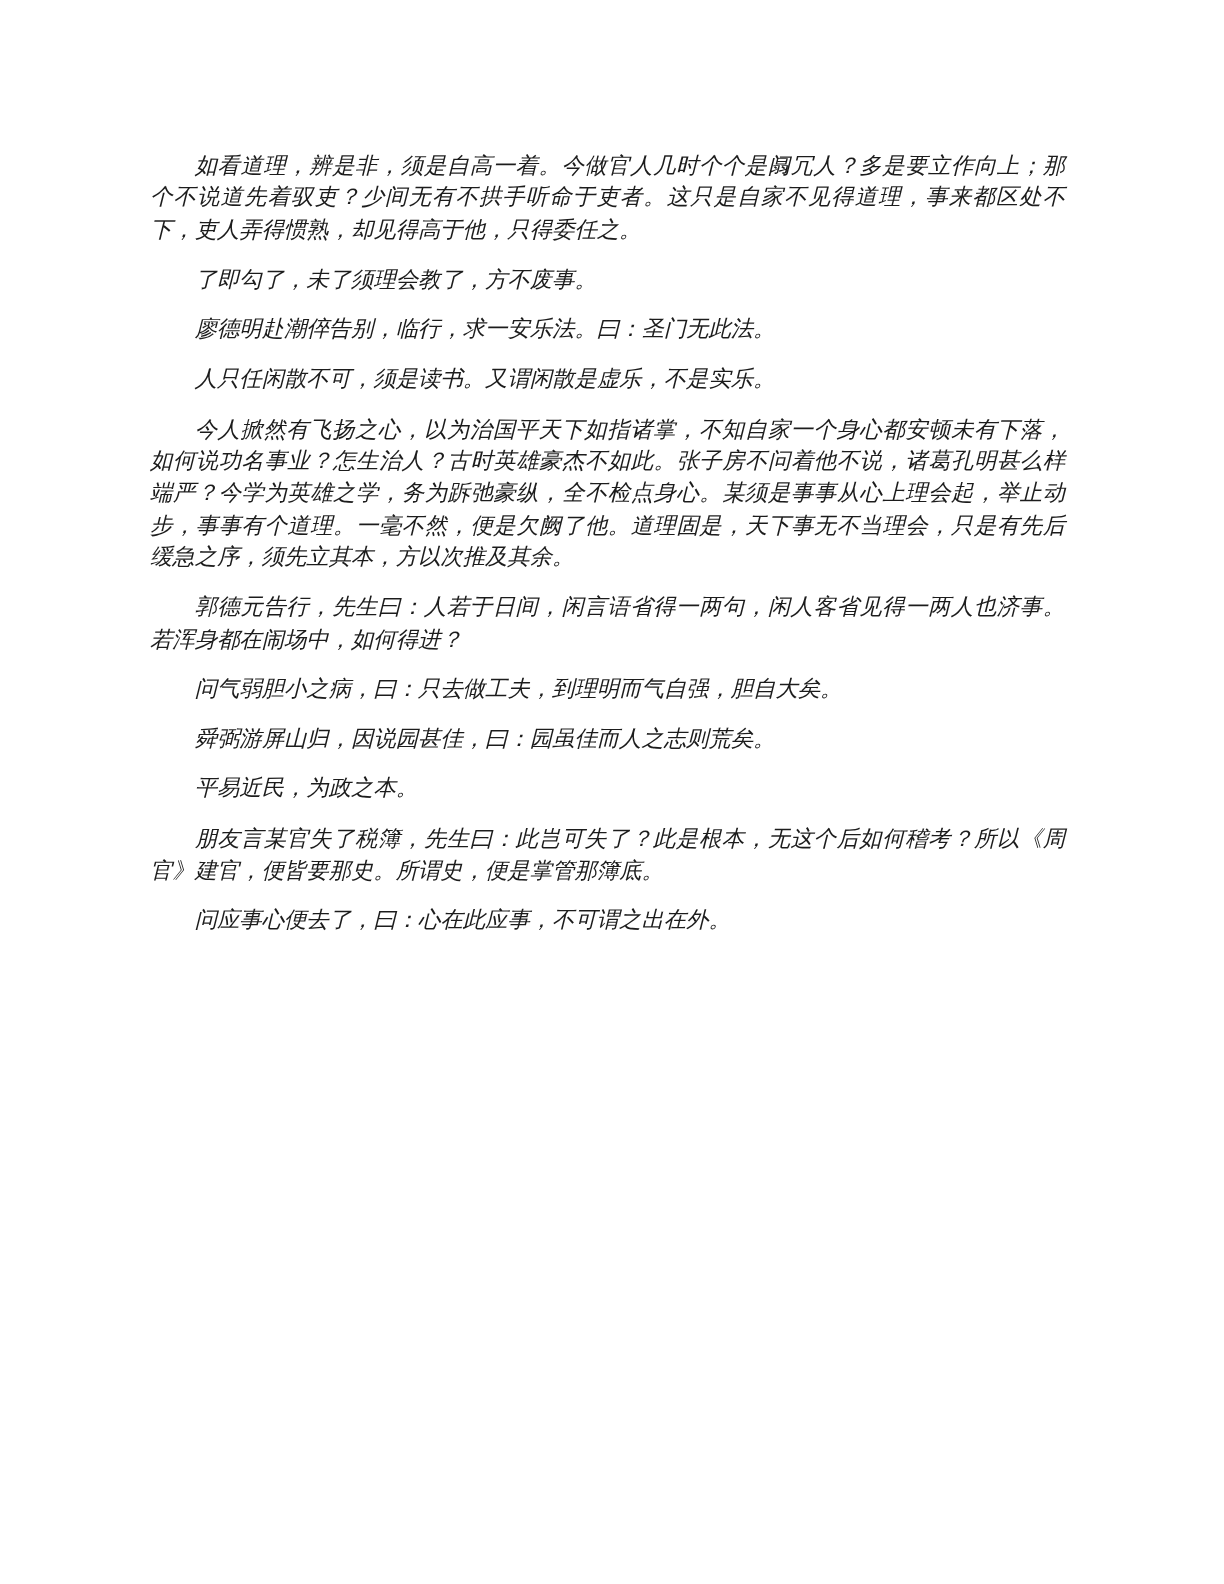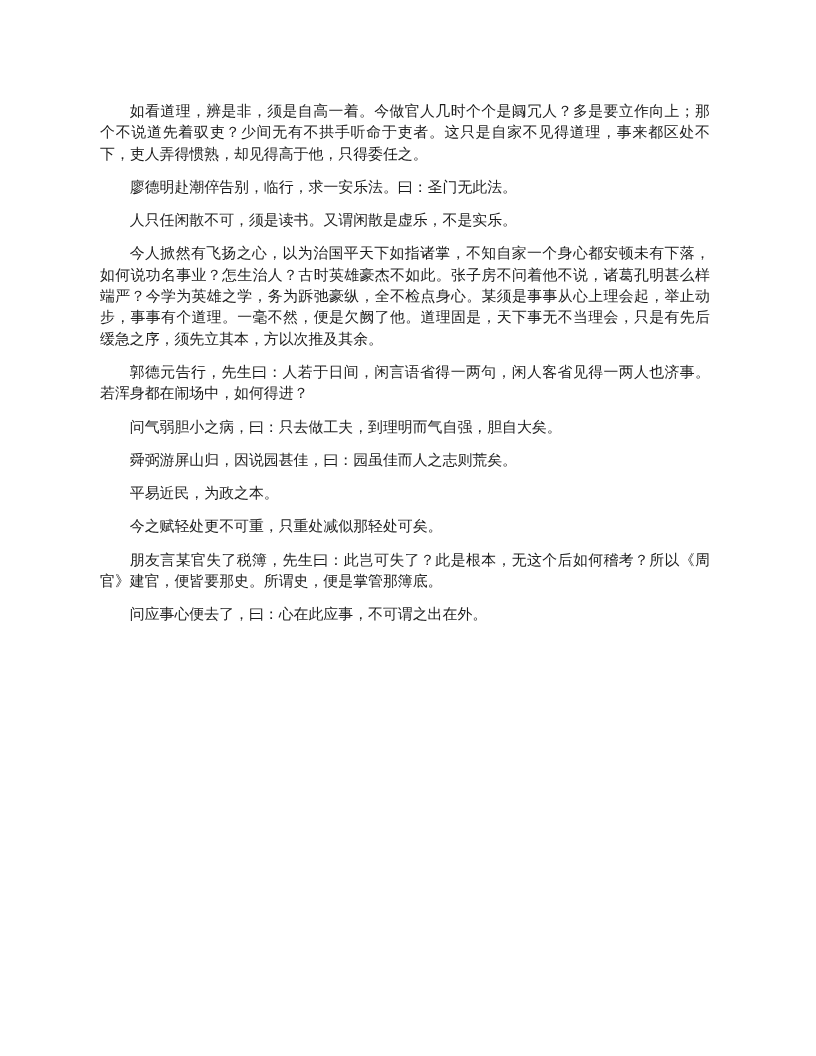--- a/index.html
+++ b/index.html
@@ -9,20 +9,21 @@
   }
   .page {
     position: relative;
     width: 816px;
     height: 1056px;
     background: #ffffff;
     box-sizing: border-box;
     padding: 101px 106px 0 100px;
     overflow: hidden;
     font-family: "Liberation Serif", "DejaVu Serif", serif;
+    font-style: italic;
   }
   .doc-body {
     width: 610px;
   }
   .para {
     margin: 0 0 12px 0;
     font-size: 14.9px;
     line-height: 21.3px;
     color: #1c1c1c;
     text-indent: 2em;
@@ -32,24 +33,24 @@
     letter-spacing: 0;
   }
 </style>
 </head>
 <body>
 
 <main class="page">
   <article class="doc-body">
 
   <p class="para">如看道理，辨是非，须是自高一着。今做官人几时个个是阘冗人？多是要立作向上；那个不说道先着驭吏？少间无有不拱手听命于吏者。这只是自家不见得道理，事来都区处不下，吏人弄得惯熟，却见得高于他，只得委任之。</p>
+      <p class="para">了即勾了，未了须理会教了，方不废事。</p>
       <p class="para">廖德明赴潮倅告别，临行，求一安乐法。曰：圣门无此法。</p>
       <p class="para">人只任闲散不可，须是读书。又谓闲散是虚乐，不是实乐。</p>
       <p class="para">今人掀然有飞扬之心，以为治国平天下如指诸掌，不知自家一个身心都安顿未有下落，如何说功名事业？怎生治人？古时英雄豪杰不如此。张子房不问着他不说，诸葛孔明甚么样端严？今学为英雄之学，务为跅弛豪纵，全不检点身心。某须是事事从心上理会起，举止动步，事事有个道理。一毫不然，便是欠阙了他。道理固是，天下事无不当理会，只是有先后缓急之序，须先立其本，方以次推及其余。</p>
       <p class="para">郭德元告行，先生曰：人若于日间，闲言语省得一两句，闲人客省见得一两人也济事。若浑身都在闹场中，如何得进？</p>
       <p class="para">问气弱胆小之病，曰：只去做工夫，到理明而气自强，胆自大矣。</p>
       <p class="para">舜弼游屏山归，因说园甚佳，曰：园虽佳而人之志则荒矣。</p>
       <p class="para">平易近民，为政之本。</p>
-      <p class="para">今之赋轻处更不可重，只重处减似那轻处可矣。</p>
       <p class="para">朋友言某官失了税簿，先生曰：此岂可失了？此是根本，无这个后如何稽考？所以《周官》建官，便皆要那史。所谓史，便是掌管那簿底。</p>
       <p class="para">问应事心便去了，曰：心在此应事，不可谓之出在外。</p>
     </article>
 </main>
 
 </body></html>

